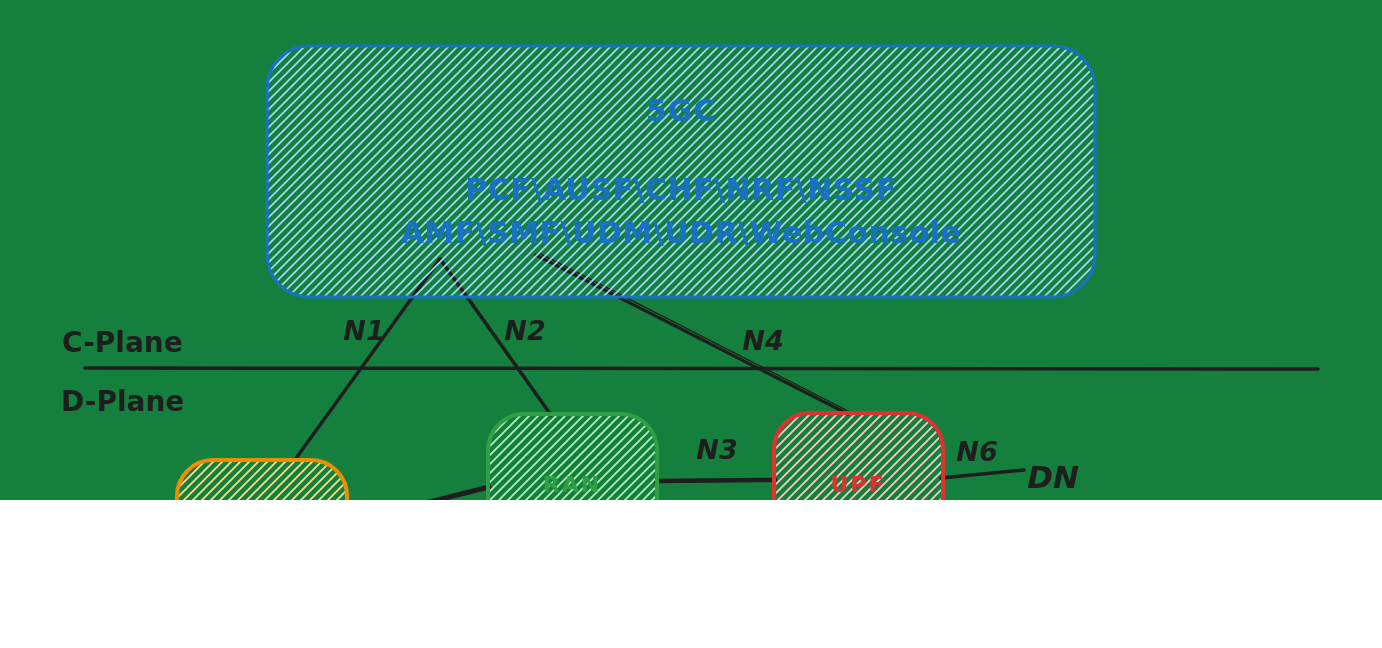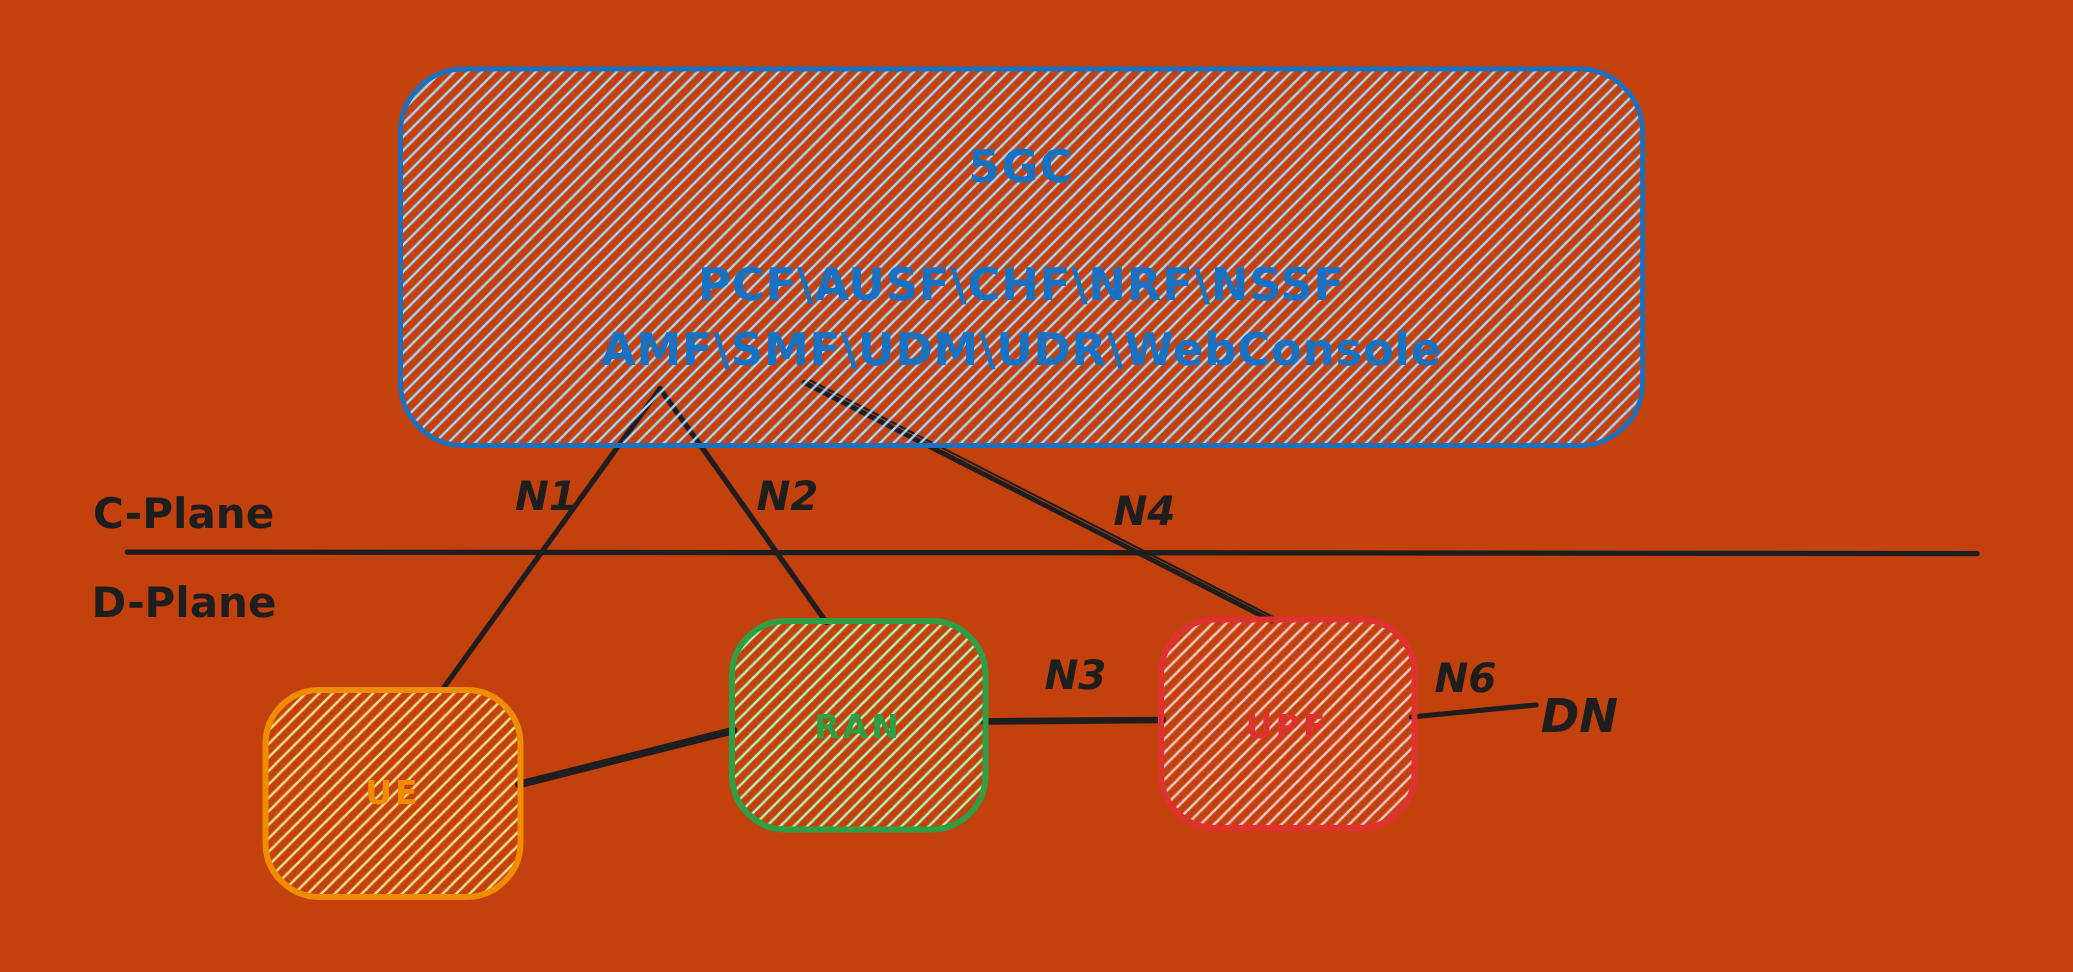--- a/index.html
+++ b/index.html
@@ -4,22 +4,22 @@
 <style>
   html, body {
     margin: 0;
     padding: 0;
     background: #ffffff;
     font-family: "DejaVu Sans", sans-serif;
   }
   .canvas {
     position: relative;
     width: 1382px;
-    height: 648px;
-    background: #c2410c;
+    height: 500px;
+    background: #15803d;
     overflow: hidden;
   }
   svg { display: block; }
   .sketch-text {
     font-family: "DejaVu Sans", sans-serif;
     font-weight: 600;
   }
   .node-label {
     font-family: "DejaVu Sans", sans-serif;
     font-weight: 700;

